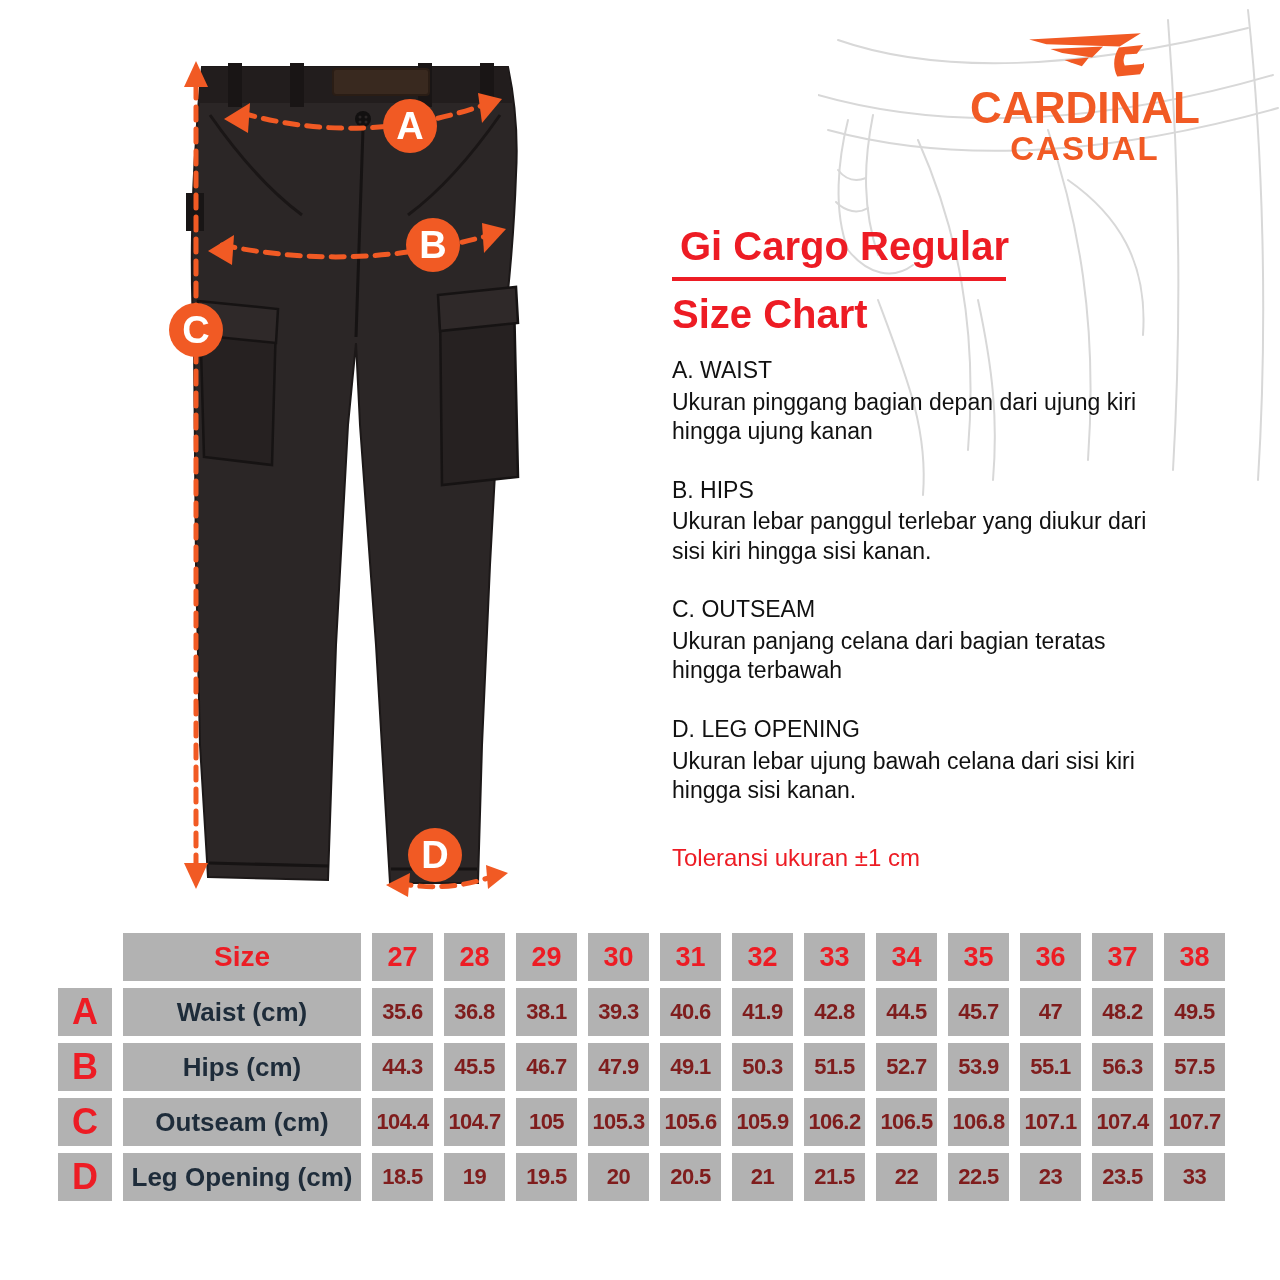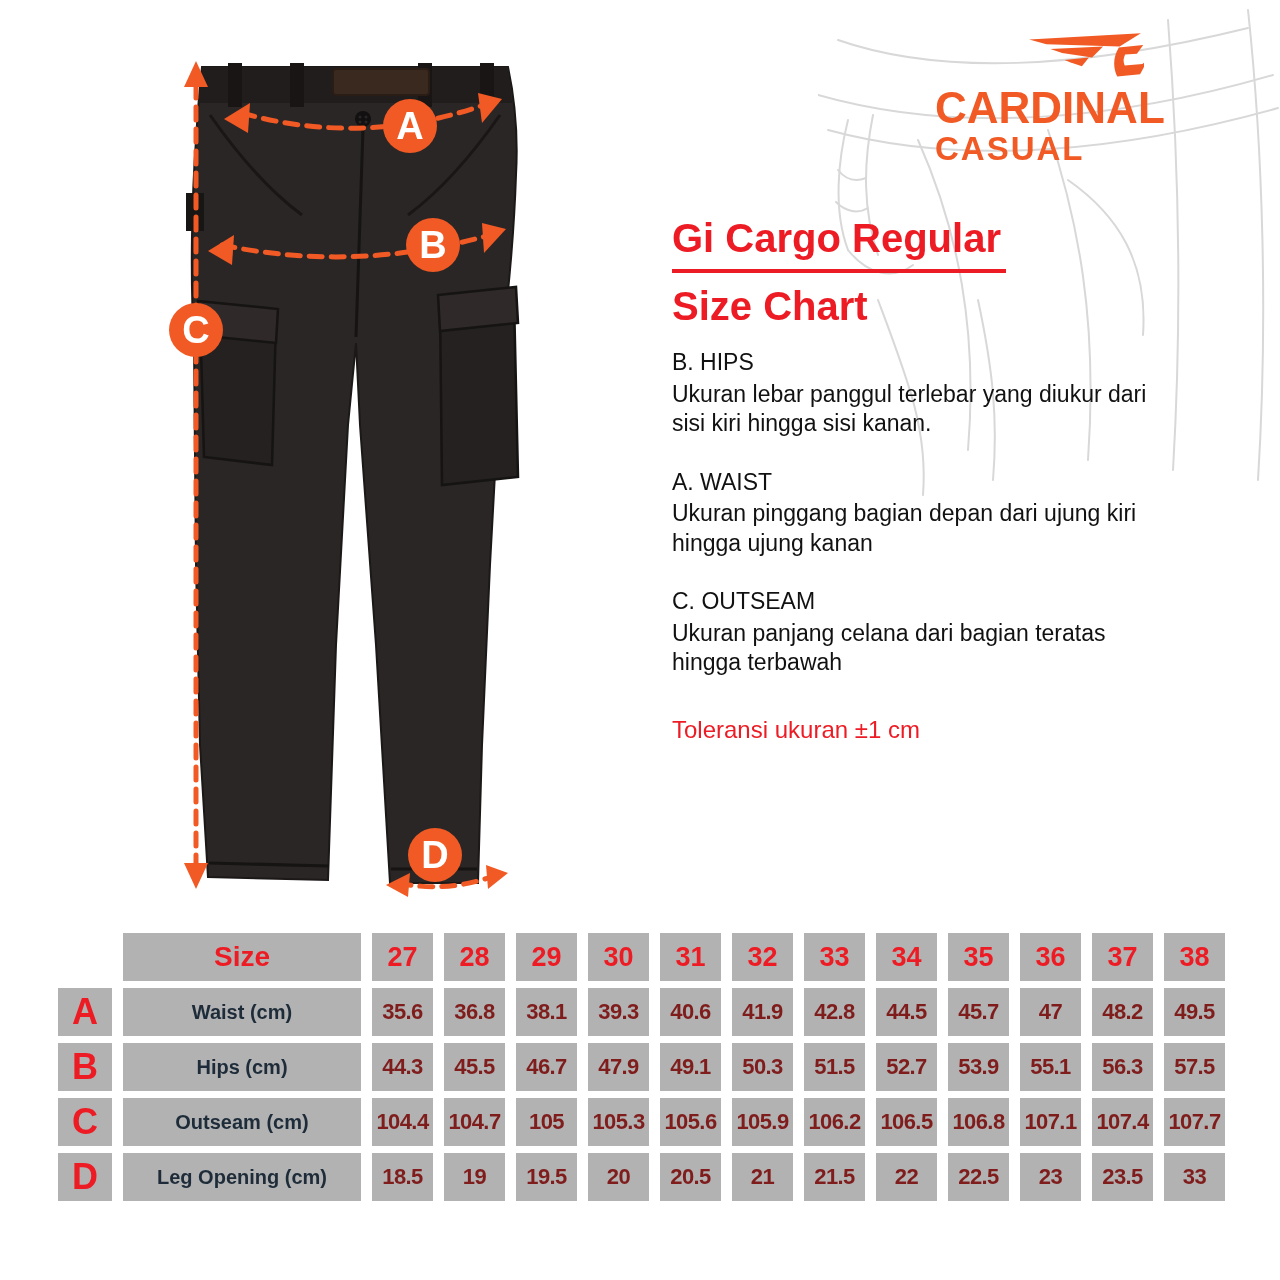--- a/index.html
+++ b/index.html
@@ -3,47 +3,47 @@
 <meta charset="utf-8">
 <style>
   html,body{margin:0;padding:0;background:#ffffff;}
   .canvas{
     position:relative;width:1280px;height:1280px;background:#ffffff;overflow:hidden;
     font-family:"Liberation Sans", sans-serif;
   }
   
   .bg-sketch{position:absolute;left:818px;top:0;width:462px;height:500px;z-index:0;}
   
-  .logo{position:absolute;left:935px;top:32px;width:300px;text-align:left;z-index:2;color:#f15a24;}
+  .logo{position:absolute;left:935px;top:32px;width:300px;text-align:center;z-index:2;color:#f15a24;}
   .logo-icon{display:block;margin:0 auto 2px auto;width:118px;height:52px;}
   .logo-line1{font-size:44px;font-weight:800;line-height:1.0;letter-spacing:0px;}
   .logo-line2{font-size:33px;font-weight:800;line-height:1.0;letter-spacing:2px;margin-top:2px;}
   
   .pants-wrap{position:absolute;left:150px;top:45px;width:420px;height:862px;z-index:1;}
   
   .content{position:absolute;left:672px;top:216px;width:530px;z-index:2;}
-  .title{color:#ed1c24;font-size:40px;font-weight:800;margin:0;line-height:1.1;}
+  .title{color:#ed1c24;font-size:40px;font-weight:800;margin:8px;line-height:1.1;}
   .title-rule{width:334px;height:4px;background:#ed1c24;margin:9px 0 11px 0;}
   .subtitle{color:#ed1c24;font-size:40px;font-weight:800;margin:0 0 20px 0;line-height:1.1;}
   .section{margin-bottom:29px;}
   .section-heading{font-size:23px;color:#111111;margin:0 0 3px 0;line-height:1.25;}
   .section-body{font-size:23px;color:#111111;margin:0;line-height:1.28;white-space:pre-line;}
   .tolerance{color:#ed1c24;font-size:24px;margin-top:38px;}
   
   .size-table{
     position:absolute;left:58px;top:933px;z-index:2;
     display:grid;grid-template-columns:54px 238px repeat(12,61px);
     grid-auto-rows:48px;column-gap:11px;row-gap:7px;
   }
   .cell{background:#b2b2b2;display:flex;align-items:center;justify-content:center;font-weight:700;}
   .cell.spacer{visibility:hidden;}
   .cell.size-h{color:#ed1c24;font-size:27px;text-align:right;}
   .cell.corner{font-size:28px;}
   .cell.letter{color:#ed1c24;font-size:36px;}
-  .cell.rlabel{color:#1e2c3a;font-size:20px;}
+  .cell.rlabel{color:#1e2c3a;font-size:26px;}
   .cell.val{color:#7f1d1d;font-size:22px;letter-spacing:-0.6px;}
 </style>
 </head>
 <body>
 
 <div class="canvas">
 
   <svg class="bg-sketch" viewBox="0 0 462 500">
     <g fill="none" stroke="#d8d8d8" stroke-width="2" stroke-linecap="round">
       <path d="M 20,40 C 120,75 260,70 430,28"></path>
@@ -159,33 +159,38 @@
       </g>
     </g>
   </svg>
 
   <div class="content">
     <h1 class="title">Gi Cargo Regular</h1>
     <div class="title-rule"></div>
     <h2 class="subtitle">Size Chart</h2>
 
     <div class="section">
+      <p class="section-heading">A. WAIST</p>
+      <p class="section-body">Ukuran pinggang bagian depan dari ujung kiri
+hingga ujung kanan</p>
+    </div>
+    <div class="section">
       <p class="section-heading">B. HIPS</p>
       <p class="section-body">Ukuran lebar panggul terlebar yang diukur dari
 sisi kiri hingga sisi kanan.</p>
     </div>
     <div class="section">
-      <p class="section-heading">A. WAIST</p>
-      <p class="section-body">Ukuran pinggang bagian depan dari ujung kiri
-hingga ujung kanan</p>
-    </div>
-    <div class="section">
       <p class="section-heading">C. OUTSEAM</p>
       <p class="section-body">Ukuran panjang celana dari bagian teratas
 hingga terbawah</p>
+    </div>
+    <div class="section">
+      <p class="section-heading">D. LEG OPENING</p>
+      <p class="section-body">Ukuran lebar ujung bawah celana dari sisi kiri
+hingga sisi kanan.</p>
     </div>
 
     <div class="tolerance">Toleransi ukuran ±1 cm</div>
   </div>
 
   <div class="size-table">
 
     <div class="cell spacer"></div>
     <div class="cell size-h corner">Size</div>
     <div class="cell size-h">27</div>

